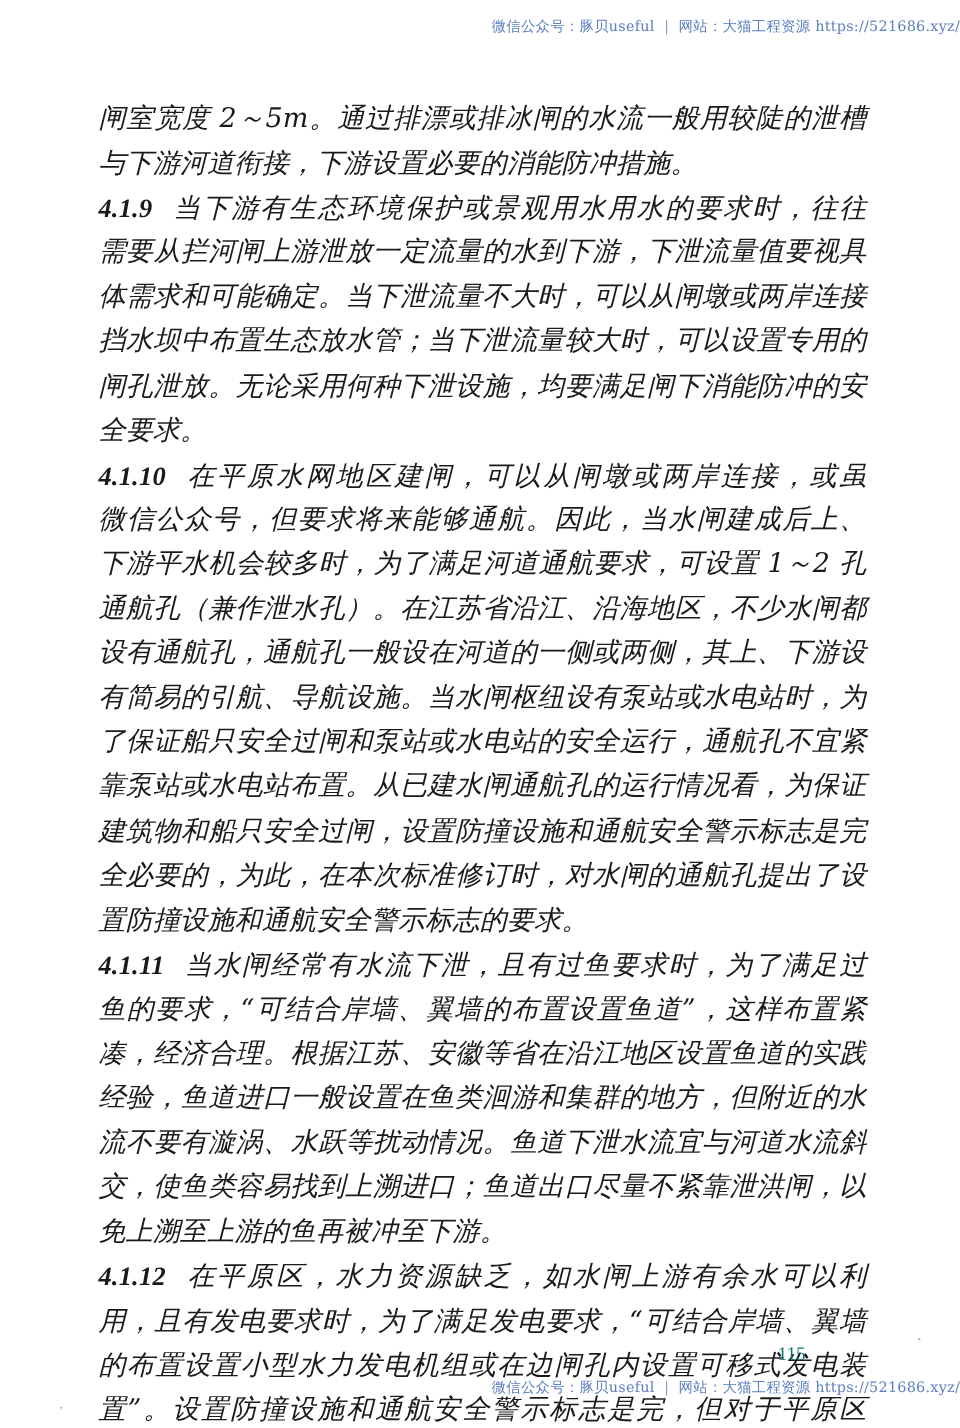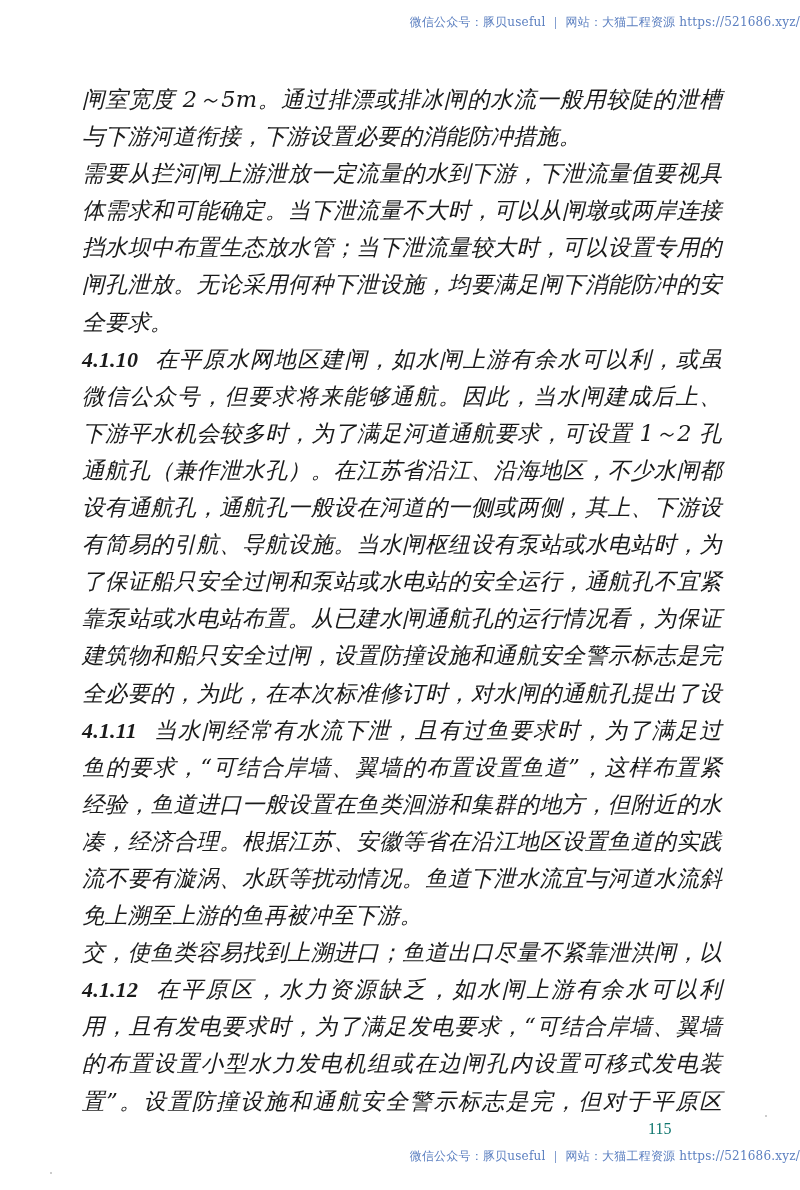--- a/index.html
+++ b/index.html
@@ -30,42 +30,44 @@
   .dot { position: absolute; width: 2px; height: 2px; background: #bbb; border-radius: 1px; }
 </style>
 </head>
 <body>
 
 <div class="watermark top">微信公众号：豚贝useful ｜ 网站：大猫工程资源 https://521686.xyz/</div>
 
 <div class="page" id="body">
     <div class="line"><span>闸室宽度 2～5m。通过排漂或排冰闸的水流一般用较陡的泄槽</span></div>
     <div class="line last"><span>与下游河道衔接，下游设置必要的消能防冲措施。</span></div>
+    <div class="line"><span class="secnum">4.1.9</span><span>当下游有生态环境保护或景观用水用水的要求时，往往</span></div>
     <div class="line"><span>需要从拦河闸上游泄放一定流量的水到下游，下泄流量值要视具</span></div>
     <div class="line"><span>体需求和可能确定。当下泄流量不大时，可以从闸墩或两岸连接</span></div>
     <div class="line"><span>挡水坝中布置生态放水管；当下泄流量较大时，可以设置专用的</span></div>
     <div class="line"><span>闸孔泄放。无论采用何种下泄设施，均要满足闸下消能防冲的安</span></div>
     <div class="line last"><span>全要求。</span></div>
-    <div class="line"><span class="secnum">4.1.10</span><span>在平原水网地区建闸，如水闸上游有余水可以利，或虽</span></div>
+    <div class="line"><span class="secnum">4.1.10</span><span>在平原水网地区建闸，可以从闸墩或两岸连接，或虽</span></div>
     <div class="line"><span>微信公众号，但要求将来能够通航。因此，当水闸建成后上、</span></div>
     <div class="line"><span>下游平水机会较多时，为了满足河道通航要求，可设置 1～2 孔</span></div>
     <div class="line"><span>通航孔（兼作泄水孔）。在江苏省沿江、沿海地区，不少水闸都</span></div>
     <div class="line"><span>设有通航孔，通航孔一般设在河道的一侧或两侧，其上、下游设</span></div>
     <div class="line"><span>有简易的引航、导航设施。当水闸枢纽设有泵站或水电站时，为</span></div>
     <div class="line"><span>了保证船只安全过闸和泵站或水电站的安全运行，通航孔不宜紧</span></div>
     <div class="line"><span>靠泵站或水电站布置。从已建水闸通航孔的运行情况看，为保证</span></div>
     <div class="line"><span>建筑物和船只安全过闸，设置防撞设施和通航安全警示标志是完</span></div>
     <div class="line"><span>全必要的，为此，在本次标准修订时，对水闸的通航孔提出了设</span></div>
+    <div class="line last"><span>置防撞设施和通航安全警示标志的要求。</span></div>
     <div class="line"><span class="secnum">4.1.11</span><span>当水闸经常有水流下泄，且有过鱼要求时，为了满足过</span></div>
     <div class="line"><span>鱼的要求，“可结合岸墙、翼墙的布置设置鱼道”，这样布置紧</span></div>
+    <div class="line"><span>凑，经济合理。根据江苏、安徽等省在沿江地区设置鱼道的实践</span></div>
     <div class="line"><span>经验，鱼道进口一般设置在鱼类洄游和集群的地方，但附近的水</span></div>
-    <div class="line"><span>凑，经济合理。根据江苏、安徽等省在沿江地区设置鱼道的实践</span></div>
     <div class="line"><span>流不要有漩涡、水跃等扰动情况。鱼道下泄水流宜与河道水流斜</span></div>
+    <div class="line"><span>交，使鱼类容易找到上溯进口；鱼道出口尽量不紧靠泄洪闸，以</span></div>
     <div class="line last"><span>免上溯至上游的鱼再被冲至下游。</span></div>
-    <div class="line"><span>交，使鱼类容易找到上溯进口；鱼道出口尽量不紧靠泄洪闸，以</span></div>
     <div class="line"><span class="secnum">4.1.12</span><span>在平原区，水力资源缺乏，如水闸上游有余水可以利</span></div>
     <div class="line"><span>用，且有发电要求时，为了满足发电要求，“可结合岸墙、翼墙</span></div>
     <div class="line"><span>的布置设置小型水力发电机组或在边闸孔内设置可移式发电装</span></div>
     <div class="line"><span>置”。设置防撞设施和通航安全警示标志是完，但对于平原区</span></div>
   </div>
 
 <div class="pageno">115</div>
 
 <div class="watermark bottom">微信公众号：豚贝useful ｜ 网站：大猫工程资源 https://521686.xyz/</div>
 

